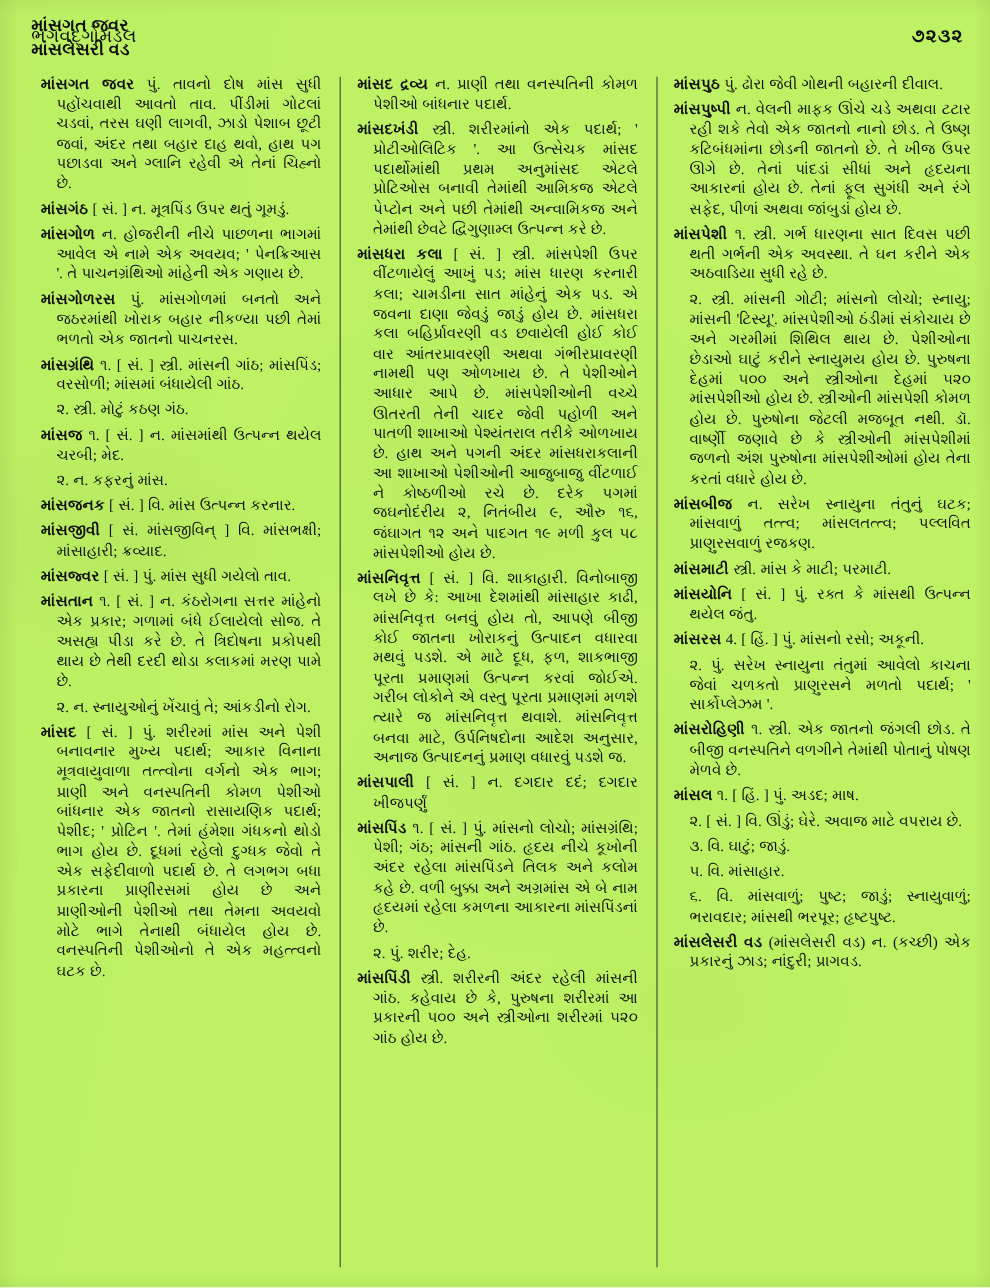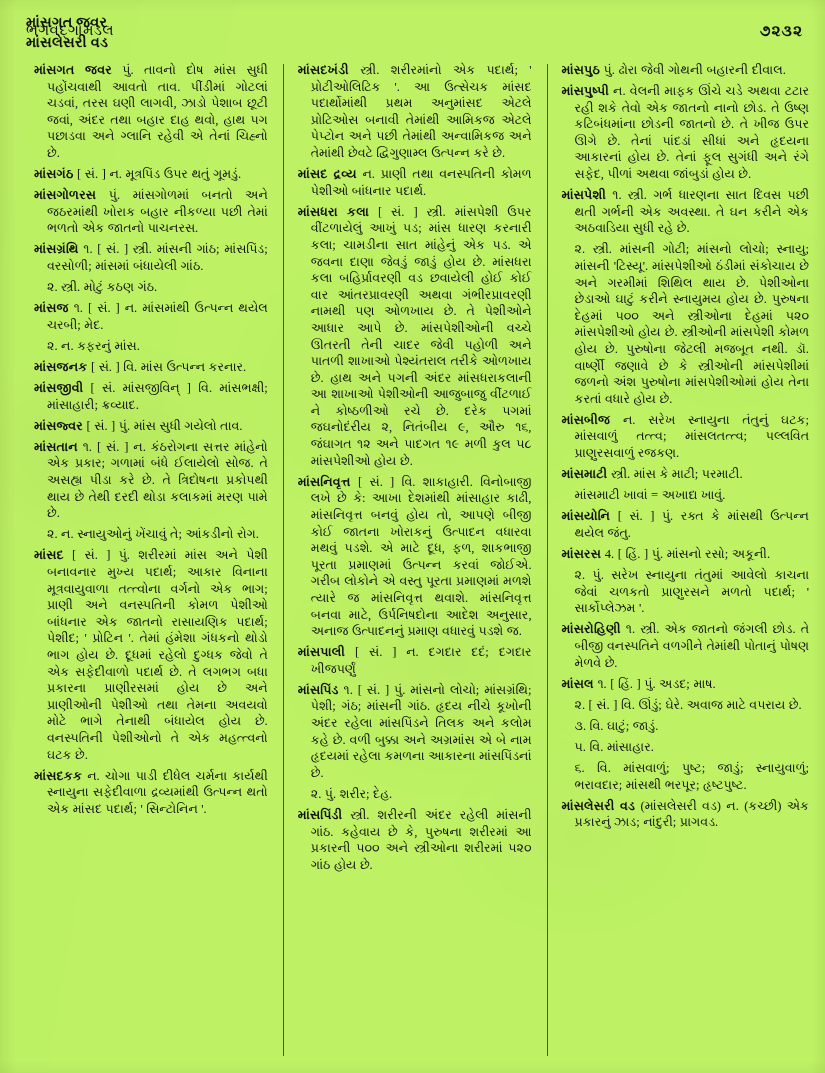--- a/index.html
+++ b/index.html
@@ -153,53 +153,52 @@
       <span class="rh-l2">માંસલેસરી વડ</span>
     </div>
     <div class="rh-center">ભગવદ્ગોમંડલ</div>
     <div class="rh-right">૭૨૩૨</div>
   </div>
 
   <div class="columns">
     <div class="col c1">
         <p class="entry"><span class="hw">માંસગત જવર</span><span> પું. તાવનો દોષ માંસ સુધી પહોંચવાથી આવતો તાવ. પીંડીમાં ગોટલાં ચડવાં, તરસ ઘણી લાગવી, ઝાડો પેશાબ છૂટી જવાં, અંદર તથા બહાર દાહ થવો, હાથ પગ પછાડવા અને ગ્લાનિ રહેવી એ તેનાં ચિહ્નો છે.</span></p>
         <p class="entry"><span class="hw">માંસગંઠ</span><span> [ સં. ] ન. મૂત્રપિંડ ઉપર થતું ગૂમડું.</span></p>
+        <p class="entry"><span class="hw">માંસગોળ</span><span> ન. હોજરીની નીચે પાછળના ભાગમાં આવેલ એ નામે એક અવયવ; ' પેનક્રિઆસ '. તે પાચનગ્રંથિઓ માંહેની એક ગણાય છે.</span></p>
         <p class="entry"><span class="hw">માંસગોળરસ</span><span> પું. માંસગોળમાં બનતો અને જઠરમાંથી ખોરાક બહાર નીકળ્યા પછી તેમાં ભળતો એક જાતનો પાચનરસ.</span></p>
         <p class="entry"><span class="hw">માંસગ્રંથિ</span><span> ૧. [ સં. ] સ્ત્રી. માંસની ગાંઠ; માંસપિંડ; વરસોળી; માંસમાં બંધાયેલી ગાંઠ.</span></p>
         <p class="entry sub"><span>૨. સ્ત્રી. મોટું કઠણ ગંઠ.</span></p>
         <p class="entry"><span class="hw">માંસજ</span><span> ૧. [ સં. ] ન. માંસમાંથી ઉત્પન્ન થયેલ ચરબી; મેદ.</span></p>
         <p class="entry sub"><span>૨. ન. કફરનું માંસ.</span></p>
         <p class="entry"><span class="hw">માંસજનક</span><span> [ સં. ] વિ. માંસ ઉત્પન્ન કરનાર.</span></p>
         <p class="entry"><span class="hw">માંસજીવી</span><span> [ સં. માંસજીવિન્ ] વિ. માંસભક્ષી; માંસાહારી; ક્રવ્યાદ.</span></p>
         <p class="entry"><span class="hw">માંસજ્વર</span><span> [ સં. ] પું. માંસ સુધી ગયેલો તાવ.</span></p>
         <p class="entry"><span class="hw">માંસતાન</span><span> ૧. [ સં. ] ન. કંઠરોગના સત્તર માંહેનો એક પ્રકાર; ગળામાં બંધે ઈલાયેલો સોજ. તે અસહ્ય પીડા કરે છે. તે ત્રિદોષના પ્રકોપથી થાય છે તેથી દરદી થોડા કલાકમાં મરણ પામે છે.</span></p>
         <p class="entry sub"><span>૨. ન. સ્નાયુઓનું ખેંચાવું તે; આંકડીનો રોગ.</span></p>
         <p class="entry"><span class="hw">માંસદ</span><span> [ સં. ] પું. શરીરમાં માંસ અને પેશી બનાવનાર મુખ્ય પદાર્થ; આકાર વિનાના મૂત્રવાયુવાળા તત્ત્વોના વર્ગનો એક ભાગ; પ્રાણી અને વનસ્પતિની કોમળ પેશીઓ બાંધનાર એક જાતનો રાસાયણિક પદાર્થ; પેશીદ; ' પ્રોટિન '. તેમાં હંમેશા ગંધકનો થોડો ભાગ હોય છે. દૂધમાં રહેલો દુગ્ધક જેવો તે એક સફેદીવાળો પદાર્થ છે. તે લગભગ બધા પ્રકારના પ્રાણીરસમાં હોય છે અને પ્રાણીઓની પેશીઓ તથા તેમના અવયવો મોટે ભાગે તેનાથી બંધાયેલ હોય છે. વનસ્પતિની પેશીઓનો તે એક મહત્ત્વનો ઘટક છે.</span></p>
-        <p class="entry"><span class="hw">માંસદકક</span><span> ન. ચોગા પાડી દીધેલ ચર્મના કાર્યથી સ્નાયુના સફેદીવાળા દ્રવ્યમાંથી ઉત્પન્ન થતો એક માંસદ પદાર્થ; ' સિન્ટોનિન '.</span></p>
       </div>
     <div class="col-rule"></div>
     <div class="col c2">
+        <p class="entry"><span class="hw">માંસદ દ્રવ્ય</span><span> ન. પ્રાણી તથા વનસ્પતિની કોમળ પેશીઓ બાંધનાર પદાર્થ.</span></p>
         <p class="entry"><span class="hw">માંસદખંડી</span><span> સ્ત્રી. શરીરમાંનો એક પદાર્થ; ' પ્રોટીઓલિટિક '. આ ઉત્સેચક માંસદ પદાર્થોમાંથી પ્રથમ અનુમાંસદ એટલે પ્રોટિઓસ બનાવી તેમાંથી આમિકજ એટલે પેપ્ટોન અને પછી તેમાંથી અન્વામિકજ અને તેમાંથી છેવટે દ્વિગુણામ્લ ઉત્પન્ન કરે છે.</span></p>
-        <p class="entry"><span class="hw">માંસદ દ્રવ્ય</span><span> ન. પ્રાણી તથા વનસ્પતિની કોમળ પેશીઓ બાંધનાર પદાર્થ.</span></p>
         <p class="entry"><span class="hw">માંસધરા કલા</span><span> [ સં. ] સ્ત્રી. માંસપેશી ઉપર વીંટળાયેલું આખું પડ; માંસ ધારણ કરનારી કલા; ચામડીના સાત માંહેનું એક પડ. એ જવના દાણા જેવડું જાડું હોય છે. માંસધરા કલા બહિર્પ્રાવરણી વડ છવાયેલી હોઈ કોઈ વાર આંતરપ્રાવરણી અથવા ગંભીરપ્રાવરણી નામથી પણ ઓળખાય છે. તે પેશીઓને આધાર આપે છે. માંસપેશીઓની વચ્ચે ઊતરતી તેની ચાદર જેવી પહોળી અને પાતળી શાખાઓ પેશ્યંતરાલ તરીકે ઓળખાય છે. હાથ અને પગની અંદર માંસધરાકલાની આ શાખાઓ પેશીઓની આજુબાજુ વીંટળાઈ ને કોષ્ઠળીઓ રચે છે. દરેક પગમાં જઘનોદંરીય ૨, નિતંબીય ૯, ઔરુ ૧૬, જંઘાગત ૧૨ અને પાદગત ૧૯ મળી કુલ ૫૮ માંસપેશીઓ હોય છે.</span></p>
         <p class="entry"><span class="hw">માંસનિવૃત્ત</span><span> [ સં. ] વિ. શાકાહારી. વિનોબાજી લખે છે કે: આખા દેશમાંથી માંસાહાર કાઢી, માંસનિવૃત્ત બનવું હોય તો, આપણે બીજી કોઈ જાતના ખોરાકનું ઉત્પાદન વધારવા મથવું પડશે. એ માટે દૂધ, ફળ, શાકભાજી પૂરતા પ્રમાણમાં ઉત્પન્ન કરવાં જોઈએ. ગરીબ લોકોને એ વસ્તુ પૂરતા પ્રમાણમાં મળશે ત્યારે જ માંસનિવૃત્ત થવાશે. માંસનિવૃત્ત બનવા માટે, ઉર્પનિષદોના આદેશ અનુસાર, અનાજ ઉત્પાદનનું પ્રમાણ વધારવું પડશે જ.</span></p>
         <p class="entry"><span class="hw">માંસપાલી</span><span> [ સં. ] ન. દગદાર દદં; દગદાર ખીજપર્ણું</span></p>
         <p class="entry"><span class="hw">માંસપિંડ</span><span> ૧. [ સં. ] પું. માંસનો લોચો; માંસગ્રંથિ; પેશી; ગંઠ; માંસની ગાંઠ. હૃદય નીચે કૂખોની અંદર રહેલા માંસપિંડને તિલક અને કલોમ કહે છે. વળી બુક્કા અને અગ્રમાંસ એ બે નામ હૃદયમાં રહેલા કમળના આકારના માંસપિંડનાં છે.</span></p>
         <p class="entry sub"><span>૨. પું. શરીર; દેહ.</span></p>
         <p class="entry"><span class="hw">માંસપિંડી</span><span> સ્ત્રી. શરીરની અંદર રહેલી માંસની ગાંઠ. કહેવાય છે કે, પુરુષના શરીરમાં આ પ્રકારની ૫૦૦ અને સ્ત્રીઓના શરીરમાં ૫૨૦ ગાંઠ હોય છે.</span></p>
       </div>
     <div class="col-rule"></div>
     <div class="col c3">
         <p class="entry"><span class="hw">માંસપુઠ</span><span> પું. ઢોરા જેવી ગોથની બહારની દીવાલ.</span></p>
         <p class="entry"><span class="hw">માંસપુષ્પી</span><span> ન. વેલની માફક ઊંચે ચડે અથવા ટટાર રહી શકે તેવો એક જાતનો નાનો છોડ. તે ઉષ્ણ કટિબંધમાંના છોડની જાતનો છે. તે ખીજ ઉપર ઊગે છે. તેનાં પાંદડાં સીધાં અને હૃદયના આકારનાં હોય છે. તેનાં ફૂલ સુગંધી અને રંગે સફેદ, પીળાં અથવા જાંબુડાં હોય છે.</span></p>
         <p class="entry"><span class="hw">માંસપેશી</span><span> ૧. સ્ત્રી. ગર્ભ ધારણના સાત દિવસ પછી થતી ગર્ભની એક અવસ્થા. તે ઘન કરીને એક અઠવાડિયા સુધી રહે છે.</span></p>
         <p class="entry sub"><span>૨. સ્ત્રી. માંસની ગોટી; માંસનો લોચો; સ્નાયુ; માંસની 'ટિસ્યૂ'. માંસપેશીઓ ઠંડીમાં સંકોચાય છે અને ગરમીમાં શિથિલ થાય છે. પેશીઓના છેડાઓ ઘાટું કરીને સ્નાયુમય હોય છે. પુરુષના દેહમાં ૫૦૦ અને સ્ત્રીઓના દેહમાં ૫૨૦ માંસપેશીઓ હોય છે. સ્ત્રીઓની માંસપેશી કોમળ હોય છે. પુરુષોના જેટલી મજબૂત નથી. ડૉ. વાર્ષ્ણેી જણાવે છે કે સ્ત્રીઓની માંસપેશીમાં જળનો અંશ પુરુષોના માંસપેશીઓમાં હોય તેના કરતાં વધારે હોય છે.</span></p>
         <p class="entry"><span class="hw">માંસબીજ</span><span> ન. સરેખ સ્નાયુના તંતુનું ઘટક; માંસવાળું તત્ત્વ; માંસલતત્ત્વ; પલ્લવિત પ્રાણુરસવાળું રજકણ.</span></p>
         <p class="entry"><span class="hw">માંસમાટી</span><span> સ્ત્રી. માંસ કે માટી; પરમાટી.</span></p>
-        <p class="entry sub"><span>માંસમાટી ખાવાં = અખાદ્ય ખાવું.</span></p>
         <p class="entry"><span class="hw">માંસયોનિ</span><span> [ સં. ] પું. રક્ત કે માંસથી ઉત્પન્ન થયેલ જંતુ.</span></p>
         <p class="entry"><span class="hw">માંસરસ</span><span> 4. [ હિં. ] પું. માંસનો રસો; અકૂની.</span></p>
         <p class="entry sub"><span>૨. પું. સરેખ સ્નાયુના તંતુમાં આવેલો કાચના જેવાં ચળકતો પ્રાણુરસને મળતો પદાર્થ; ' સાર્કોપ્લેઝમ '.</span></p>
         <p class="entry"><span class="hw">માંસરોહિણી</span><span> ૧. સ્ત્રી. એક જાતનો જંગલી છોડ. તે બીજી વનસ્પતિને વળગીને તેમાંથી પોતાનું પોષણ મેળવે છે.</span></p>
         <p class="entry"><span class="hw">માંસલ</span><span> ૧. [ હિં. ] પું. અડદ; માષ.</span></p>
         <p class="entry sub"><span>૨. [ સં. ] વિ. ઊંડું; ઘેરે. અવાજ માટે વપરાય છે.</span></p>
         <p class="entry sub"><span>૩. વિ. ઘાટું; જાડું.</span></p>
         <p class="entry sub"><span>૫. વિ. માંસાહાર.</span></p>
         <p class="entry sub"><span>૬. વિ. માંસવાળું; પુષ્ટ; જાડું; સ્નાયુવાળું; ભરાવદાર; માંસથી ભરપૂર; હૃષ્ટપુષ્ટ.</span></p>
         <p class="entry"><span class="hw">માંસલેસરી વડ</span><span> (માંસલેસરી વડ) ન. (કચ્છી) એક પ્રકારનું ઝાડ; નાંદુરી; પ્રાગવડ.</span></p>

